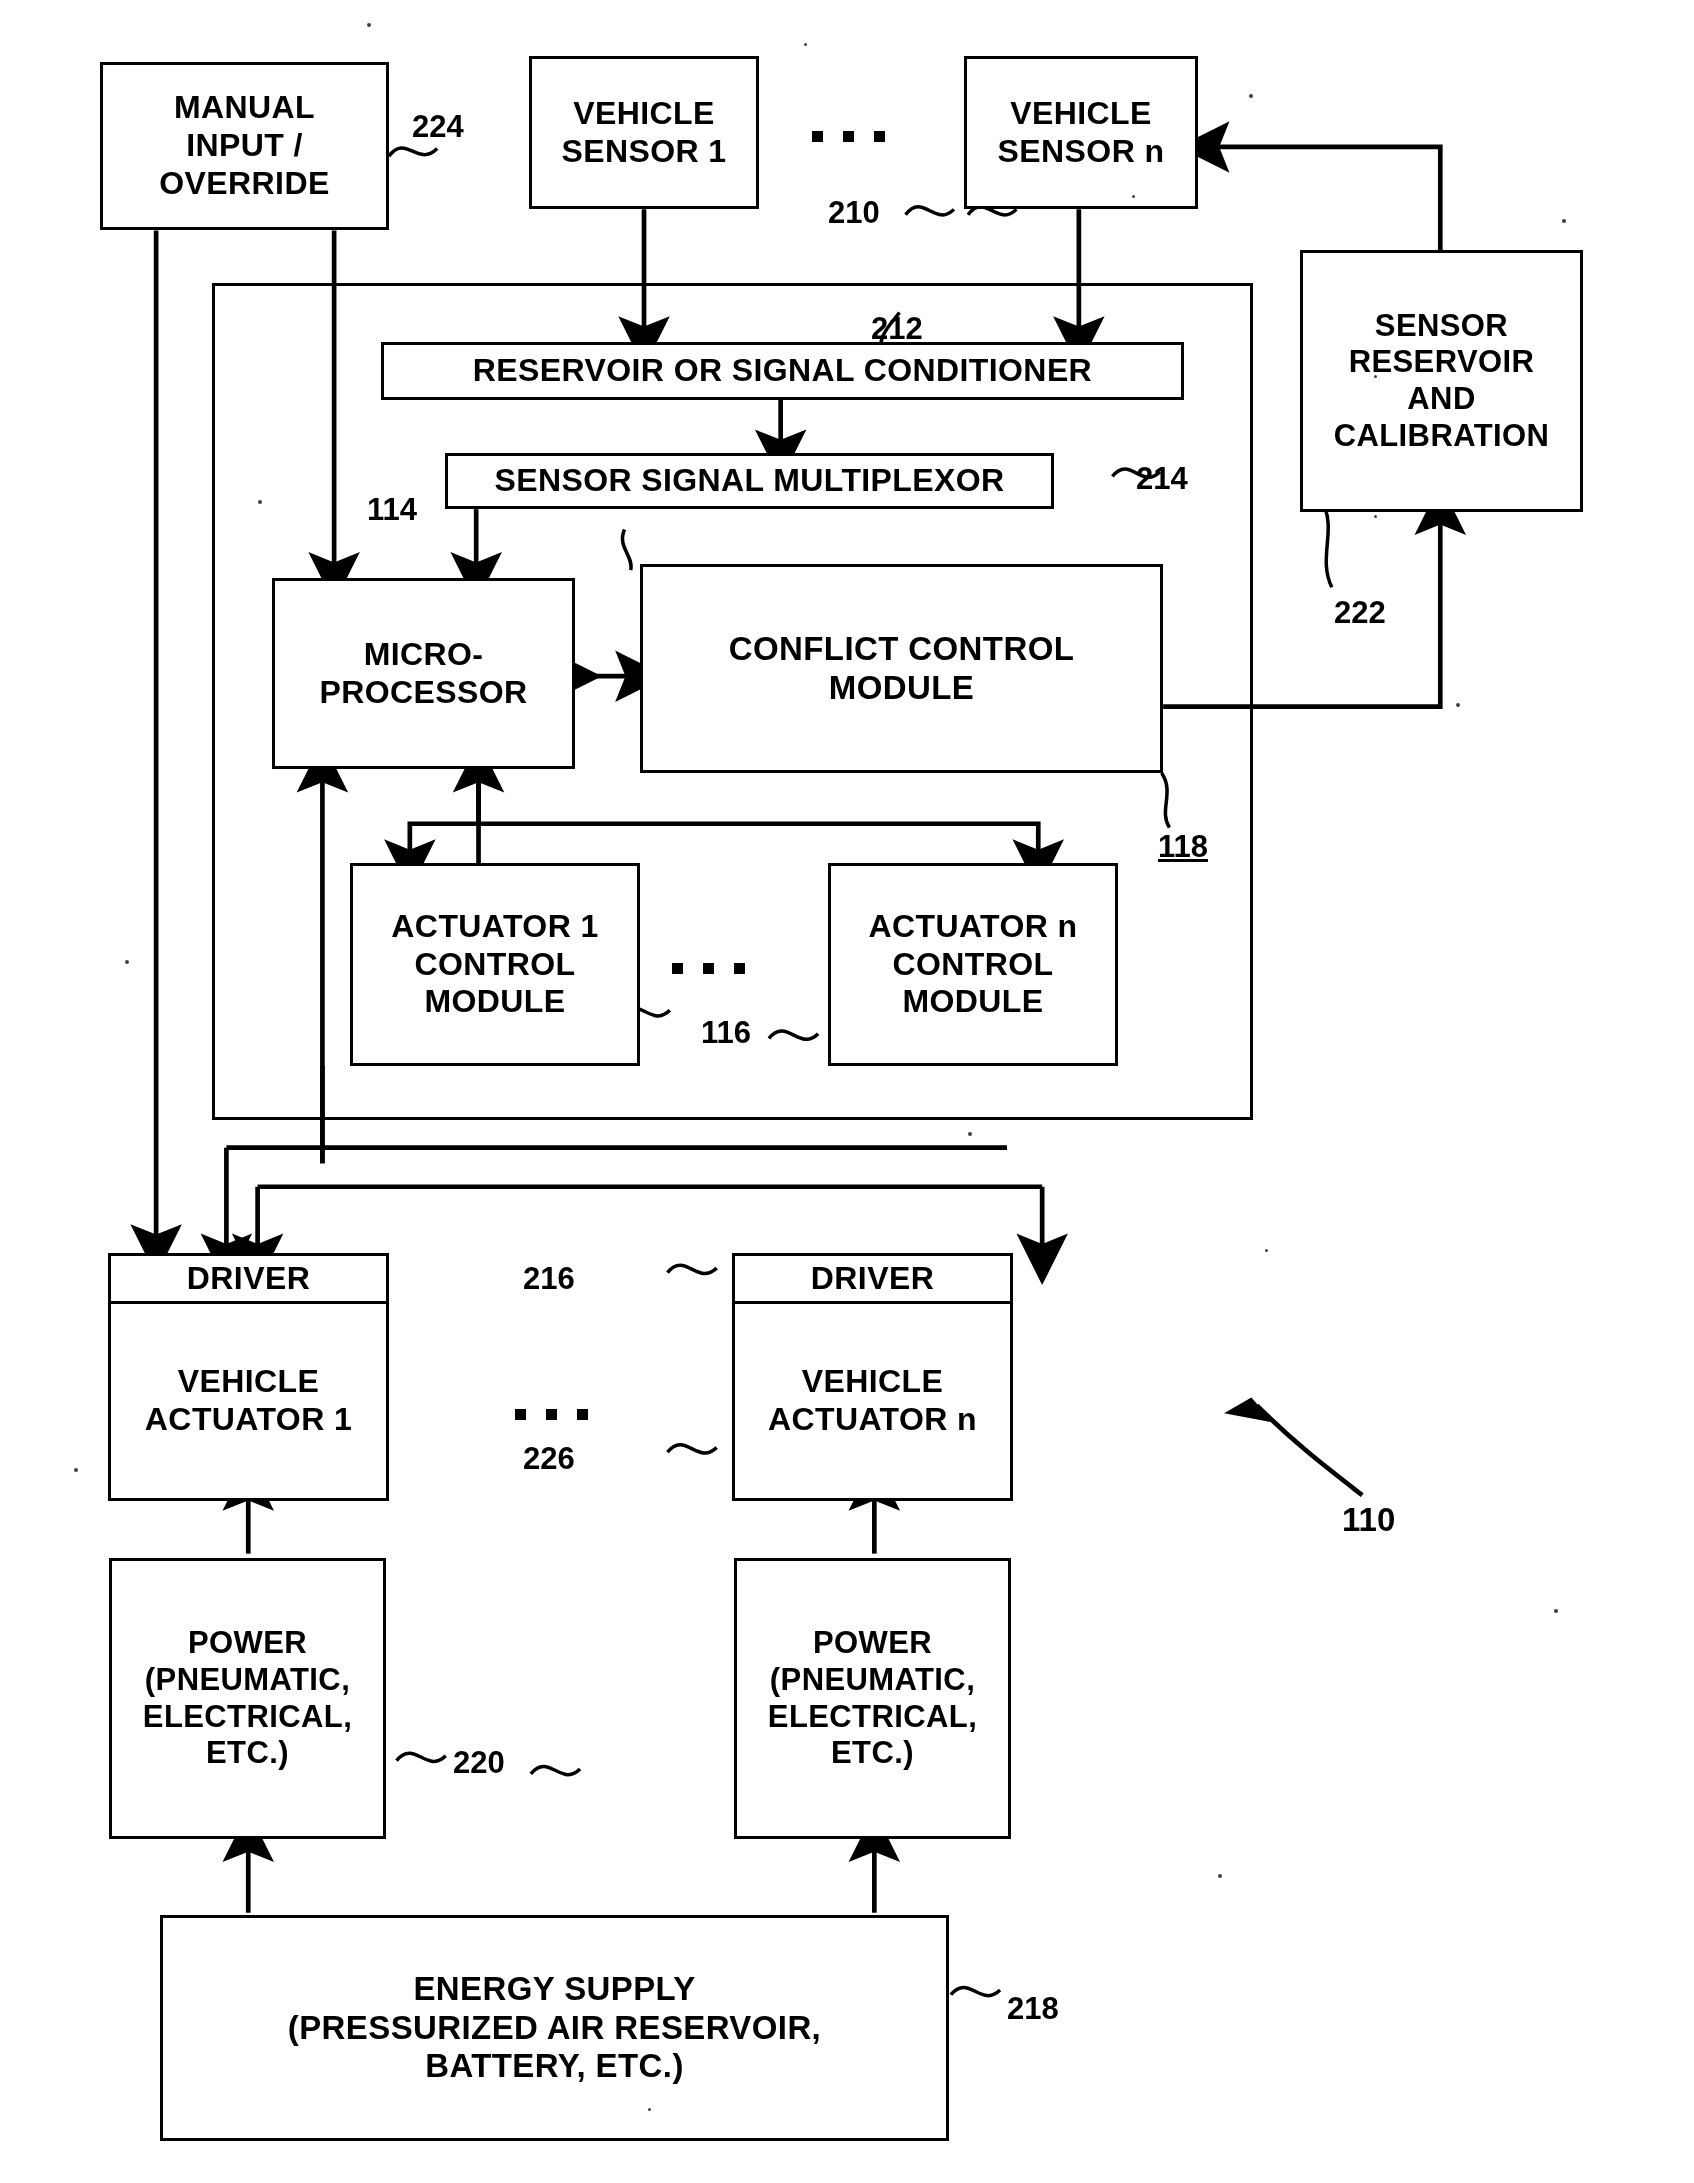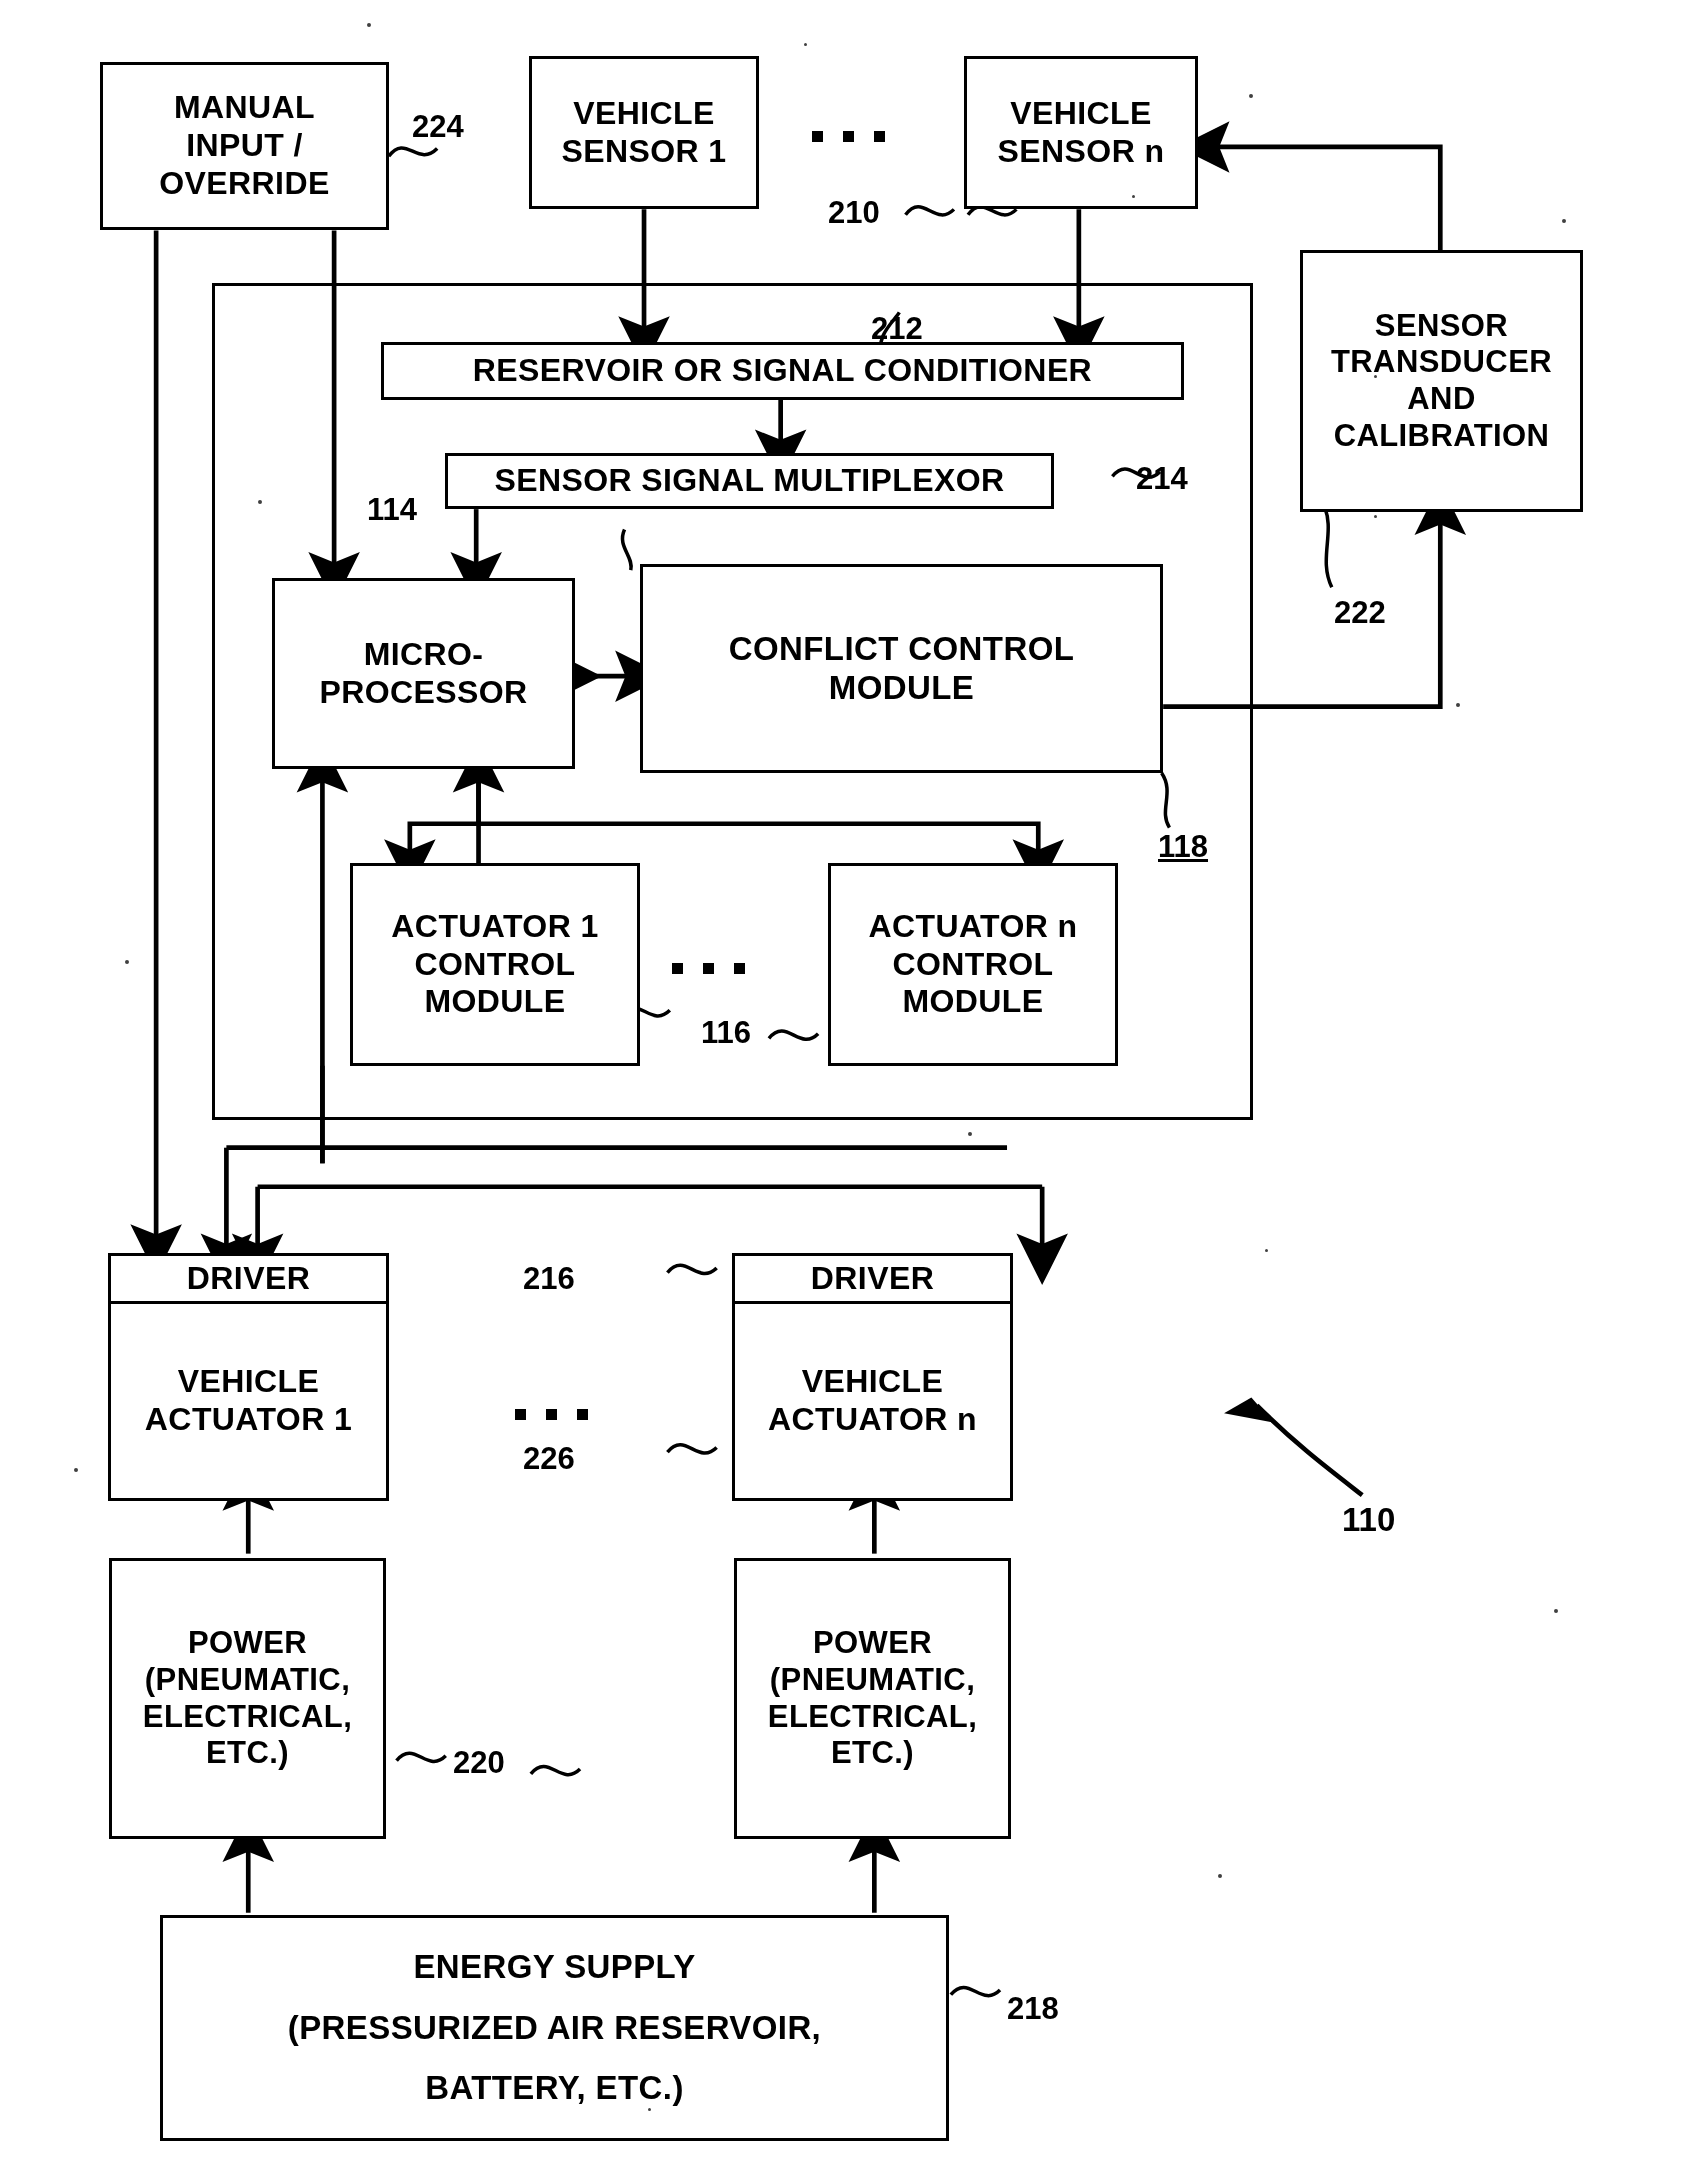--- a/index.html
+++ b/index.html
@@ -205,21 +205,21 @@
   </div>
 
   <div class="box" style="left:964px; top:56px; width:234px; height:153px; font-size:32px;">
     <span class="ln">VEHICLE</span>
     <span class="ln">SENSOR n</span>
   </div>
   <div class="ref" style="left:828px; top:195px;">210</div>
 
   <div class="box" style="left:1300px; top:250px; width:283px; height:262px; font-size:31px;">
     <span class="ln">SENSOR</span>
-    <span class="ln">TRANSDUCER</span>
+    <span class="ln">RESERVOIR</span>
     <span class="ln">AND</span>
     <span class="ln">CALIBRATION</span>
   </div>
   <div class="ref" style="left:1334px; top:595px;">222</div>
 
   <div class="box thinbox" style="left:381px; top:342px; width:803px; height:58px; font-size:32px;">
     <span class="ln">RESERVOIR OR SIGNAL CONDITIONER</span>
   </div>
   <div class="ref" style="left:871px; top:311px;">212</div>
 
@@ -295,21 +295,21 @@
   </div>
 
   <div class="box" style="left:734px; top:1558px; width:277px; height:281px; font-size:31px;">
     <span class="ln">POWER</span>
     <span class="ln">(PNEUMATIC,</span>
     <span class="ln">ELECTRICAL,</span>
     <span class="ln">ETC.)</span>
   </div>
   <div class="ref" style="left:453px; top:1745px;">220</div>
 
-  <div class="box" style="left:160px; top:1915px; width:789px; height:226px; font-size:33px;gap:22px;">
+  <div class="box" style="left:160px; top:1915px; width:789px; height:226px; font-size:33px;">
     <span class="ln">ENERGY SUPPLY</span>
     <span class="ln">(PRESSURIZED AIR RESERVOIR,</span>
     <span class="ln">BATTERY, ETC.)</span>
   </div>
   <div class="ref" style="left:1007px; top:1991px;">218</div>
 
   <div class="ref" style="left:1342px; top:1501px; font-size:33px;">110</div>
 
   <div class="speck" style="left:367px;  top:23.4px;   width:3.9px; height:3.9px;"></div>
   <div class="speck" style="left:804px; top:43px;   width:3.1px; height:3.1px;"></div>

